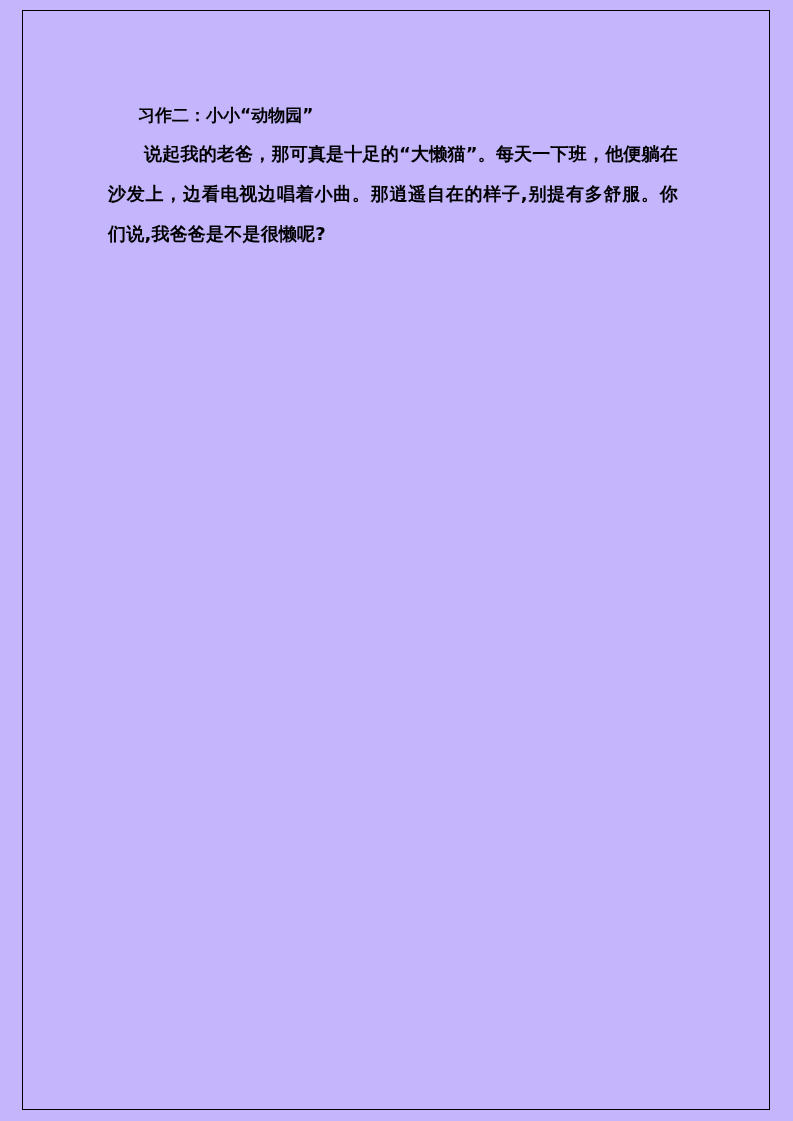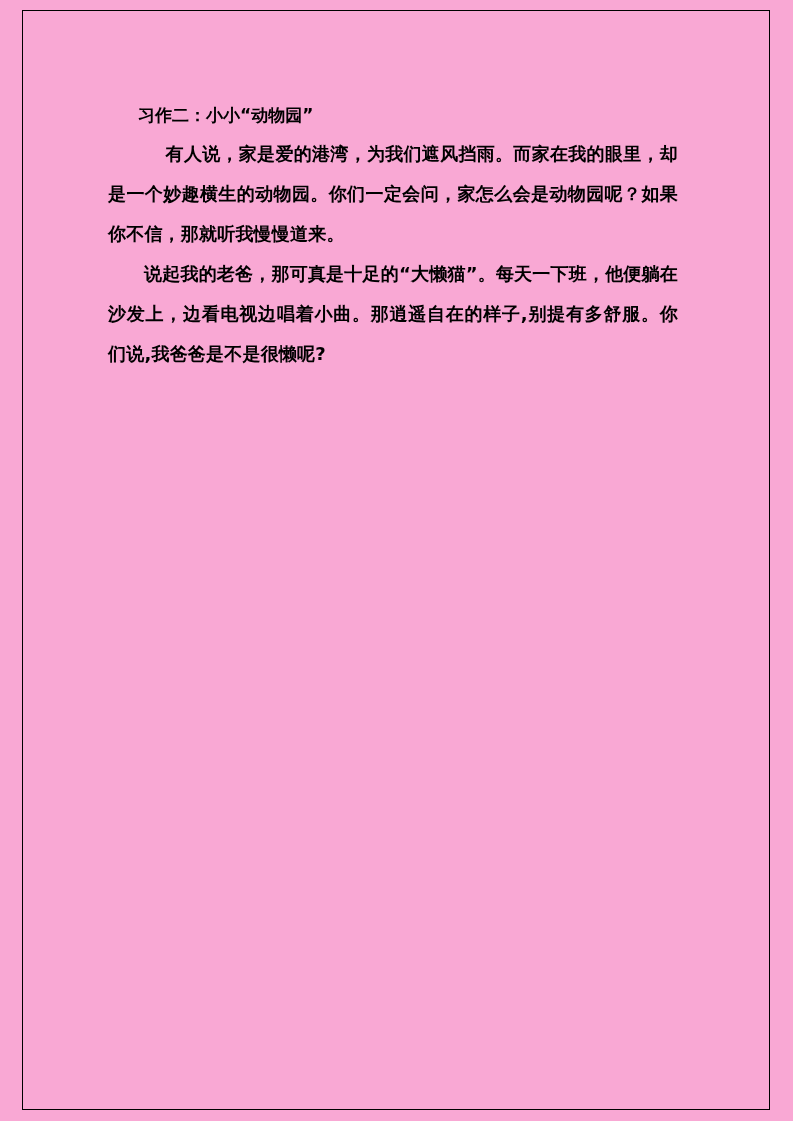--- a/index.html
+++ b/index.html
@@ -14,21 +14,21 @@
     color: #000000;
     position: relative;
     overflow: hidden;
   }
   .page {
     position: absolute;
     left: 0;
     top: 0;
     width: 793px;
     height: 1121px;
-    background: #f9a8d4;
+    background: #c4b5fd;
     box-sizing: border-box;
   }
   
   .page-frame {
     position: absolute;
     left: 22px;
     top: 10px;
     width: 748px;
     height: 1100px;
     border-left: 1px solid #000;
@@ -91,16 +91,15 @@
 <body>
 
 <div class="page">
   <div class="frame-top"></div>
   <div class="page-frame"></div>
   <div class="frame-bottom"></div>
 
   <div class="content">
     <div class="title-1">习作二：小小“动物园”</div>
 
-    <p class="para first">有人说，家是爱的港湾，为我们遮风挡雨。而家在我的眼里，却是一个妙趣横生的动物园。你们一定会问，家怎么会是动物园呢？如果你不信，那就听我慢慢道来。</p>
     <p class="para">说起我的老爸，那可真是十足的“大懒猫”。每天一下班，他便躺在沙发上，边看电视边唱着小曲。那逍遥自在的样子,别提有多舒服。你们说,我爸爸是不是很懒呢?</p>
   </div>
 </div>
 
 </body></html>

